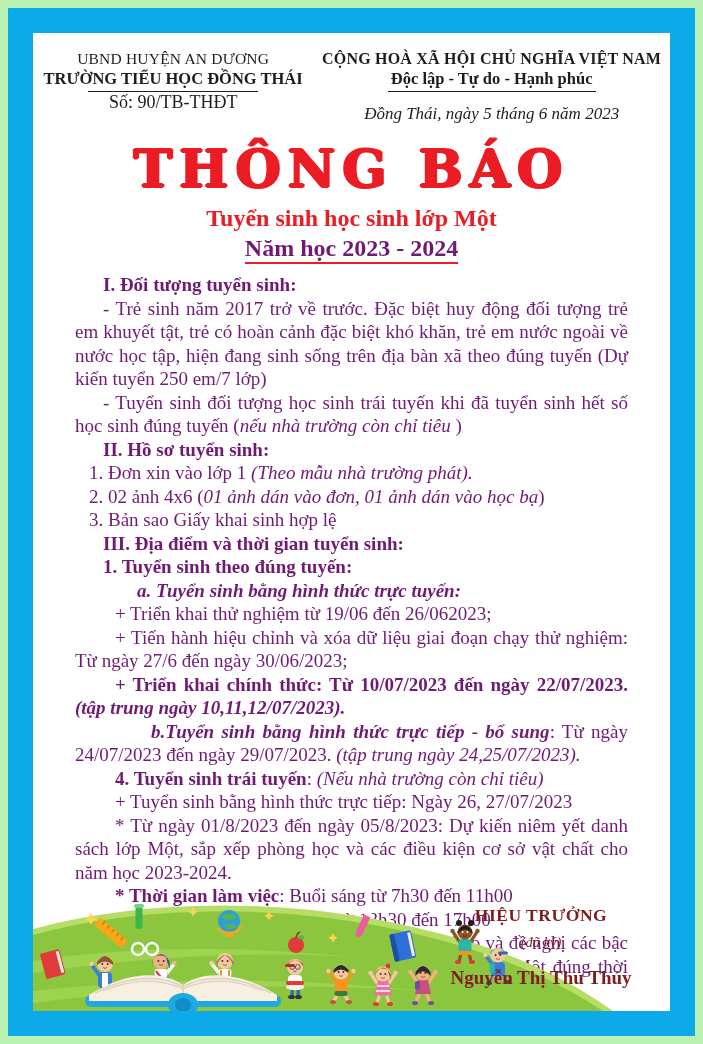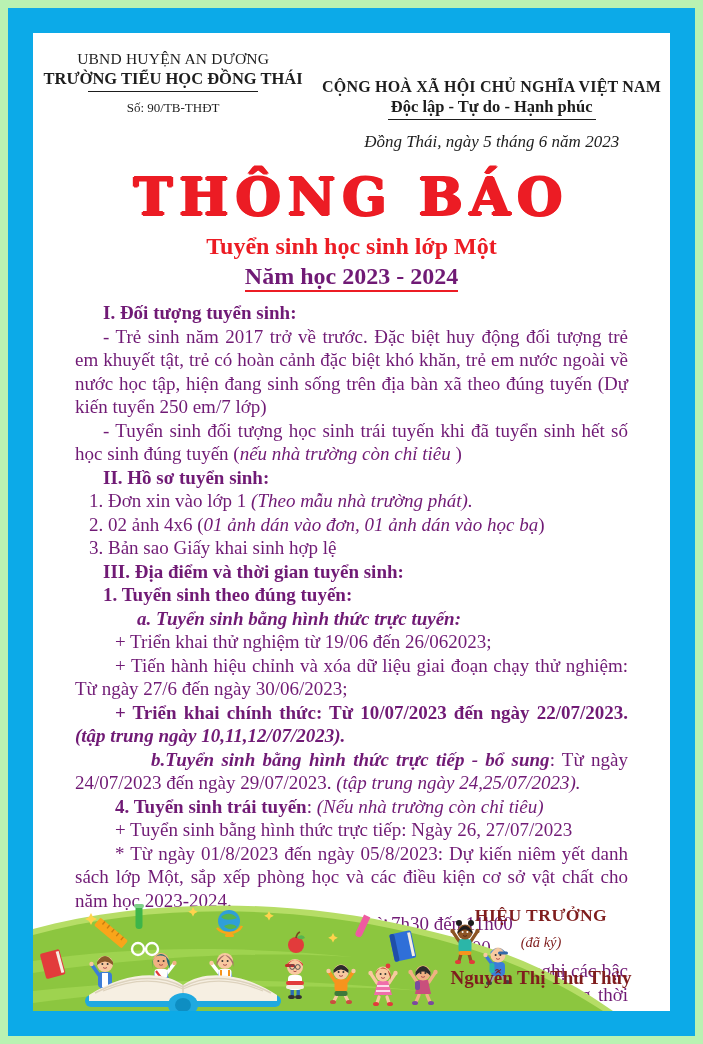--- a/index.html
+++ b/index.html
@@ -13,26 +13,26 @@
   .page{
     position:absolute;left:33px;top:33px;width:637px;height:978px;
     background:#ffffff;overflow:hidden;
   }
   
   .hdr{display:flex;margin-top:17px;color:#1d1d1d;}
   .hdr-left{width:44%;text-align:center;}
   .hdr-right{width:56%;text-align:center;}
   .hdr-line1{font-size:15.5px;letter-spacing:.2px;}
   .hdr-line2{font-size:16.5px;font-weight:bold;margin-top:1px;}
-  .hdr-right .hdr-line1{font-weight:bold;font-size:16px;margin-top:28px;}
+  .hdr-right .hdr-line1{font-weight:bold;font-size:16px;}
   .hdr-right .hdr-line2{font-size:16.5px;}
   .underbar{height:0;border-bottom:1.6px solid #1d1d1d;margin:2px auto 0;}
   .ub-left{width:170px;}
   .ub-right{width:208px;}
-  .hdr-num{font-size:13px;margin-top:8px;}
+  .hdr-num{font-size:18px;margin-top:0;}
   .hdr-date{font-size:17px;font-style:italic;margin-top:12px;}
   
   .title-wrap{text-align:center;margin-top:16px;}
   .main-title{
     font-family:"DejaVu Serif", serif;
     font-size:52px;font-weight:bold;color:#ec1c24;letter-spacing:7px;
     text-shadow:1.3px 0 #ec1c24,-1.3px 0 #ec1c24,0 1px #ec1c24,0 -1px #ec1c24;
     line-height:58px;
   }
   .sub1{font-size:24px;font-weight:bold;color:#ec1c24;margin-top:6px;line-height:29px;}

